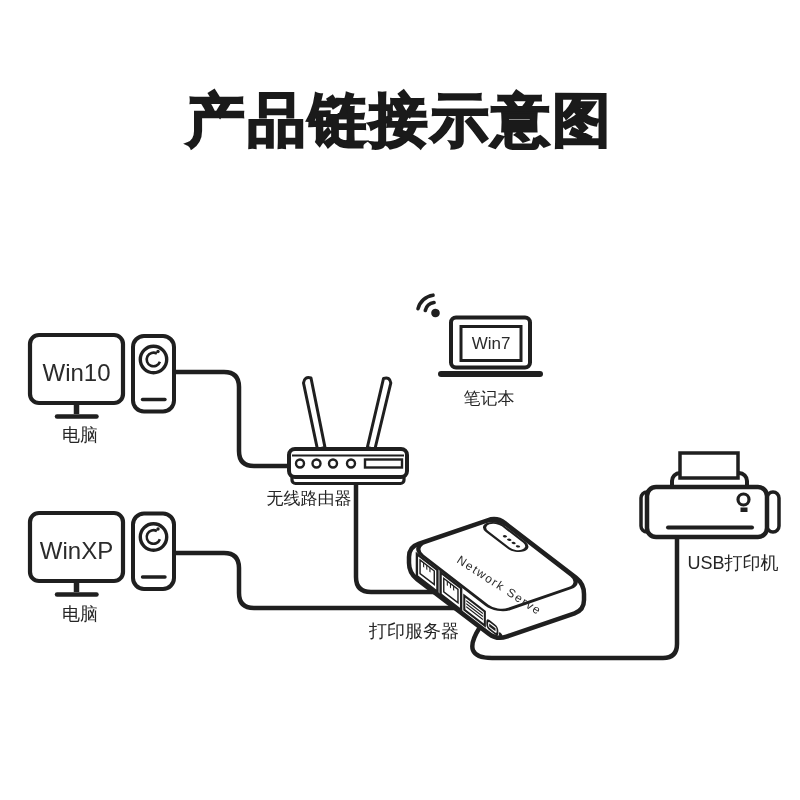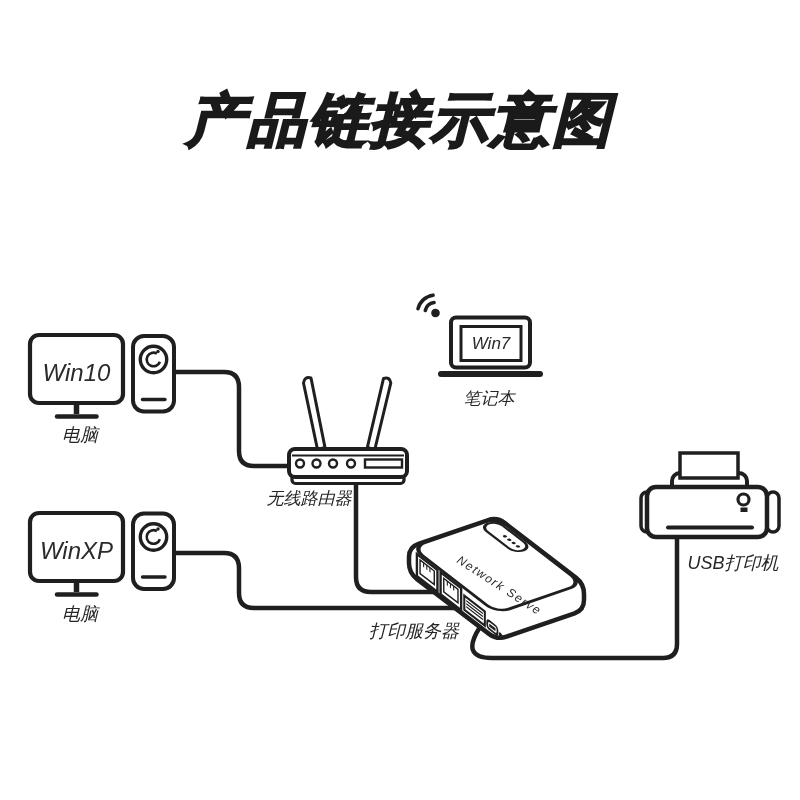--- a/index.html
+++ b/index.html
@@ -1,17 +1,17 @@
 <!DOCTYPE html>
 <html><head>
 <meta charset="utf-8">
 <style>
   html,body{margin:0;padding:0;background:#ffffff;}
   .canvas{position:relative;width:800px;height:800px;background:#fff;overflow:hidden;
-          font-family:"Liberation Sans","DejaVu Sans",sans-serif;font-style:italic;}
+          font-family:"Liberation Sans","DejaVu Sans",sans-serif;}
   svg{display:block;}
   text{font-family:"Liberation Sans","DejaVu Sans",sans-serif;fill:#232323;}
   .title-text{font-size:58px;font-weight:bold;letter-spacing:3px;fill:#1a1a1a;
               stroke:#1a1a1a;stroke-width:2.2px;paint-order:stroke;}
   .os-text{font-size:24px;fill:#2b2b2b;}
   .os-text-sm{font-size:17px;fill:#2b2b2b;}
   .cn-label{font-size:18px;fill:#262626;}
   .cn-label-sm{font-size:17px;fill:#262626;}
   .device-brand{font-size:12px;letter-spacing:1.5px;fill:#2b2b2b;}
   .ink{stroke:#1f1f1f;}

